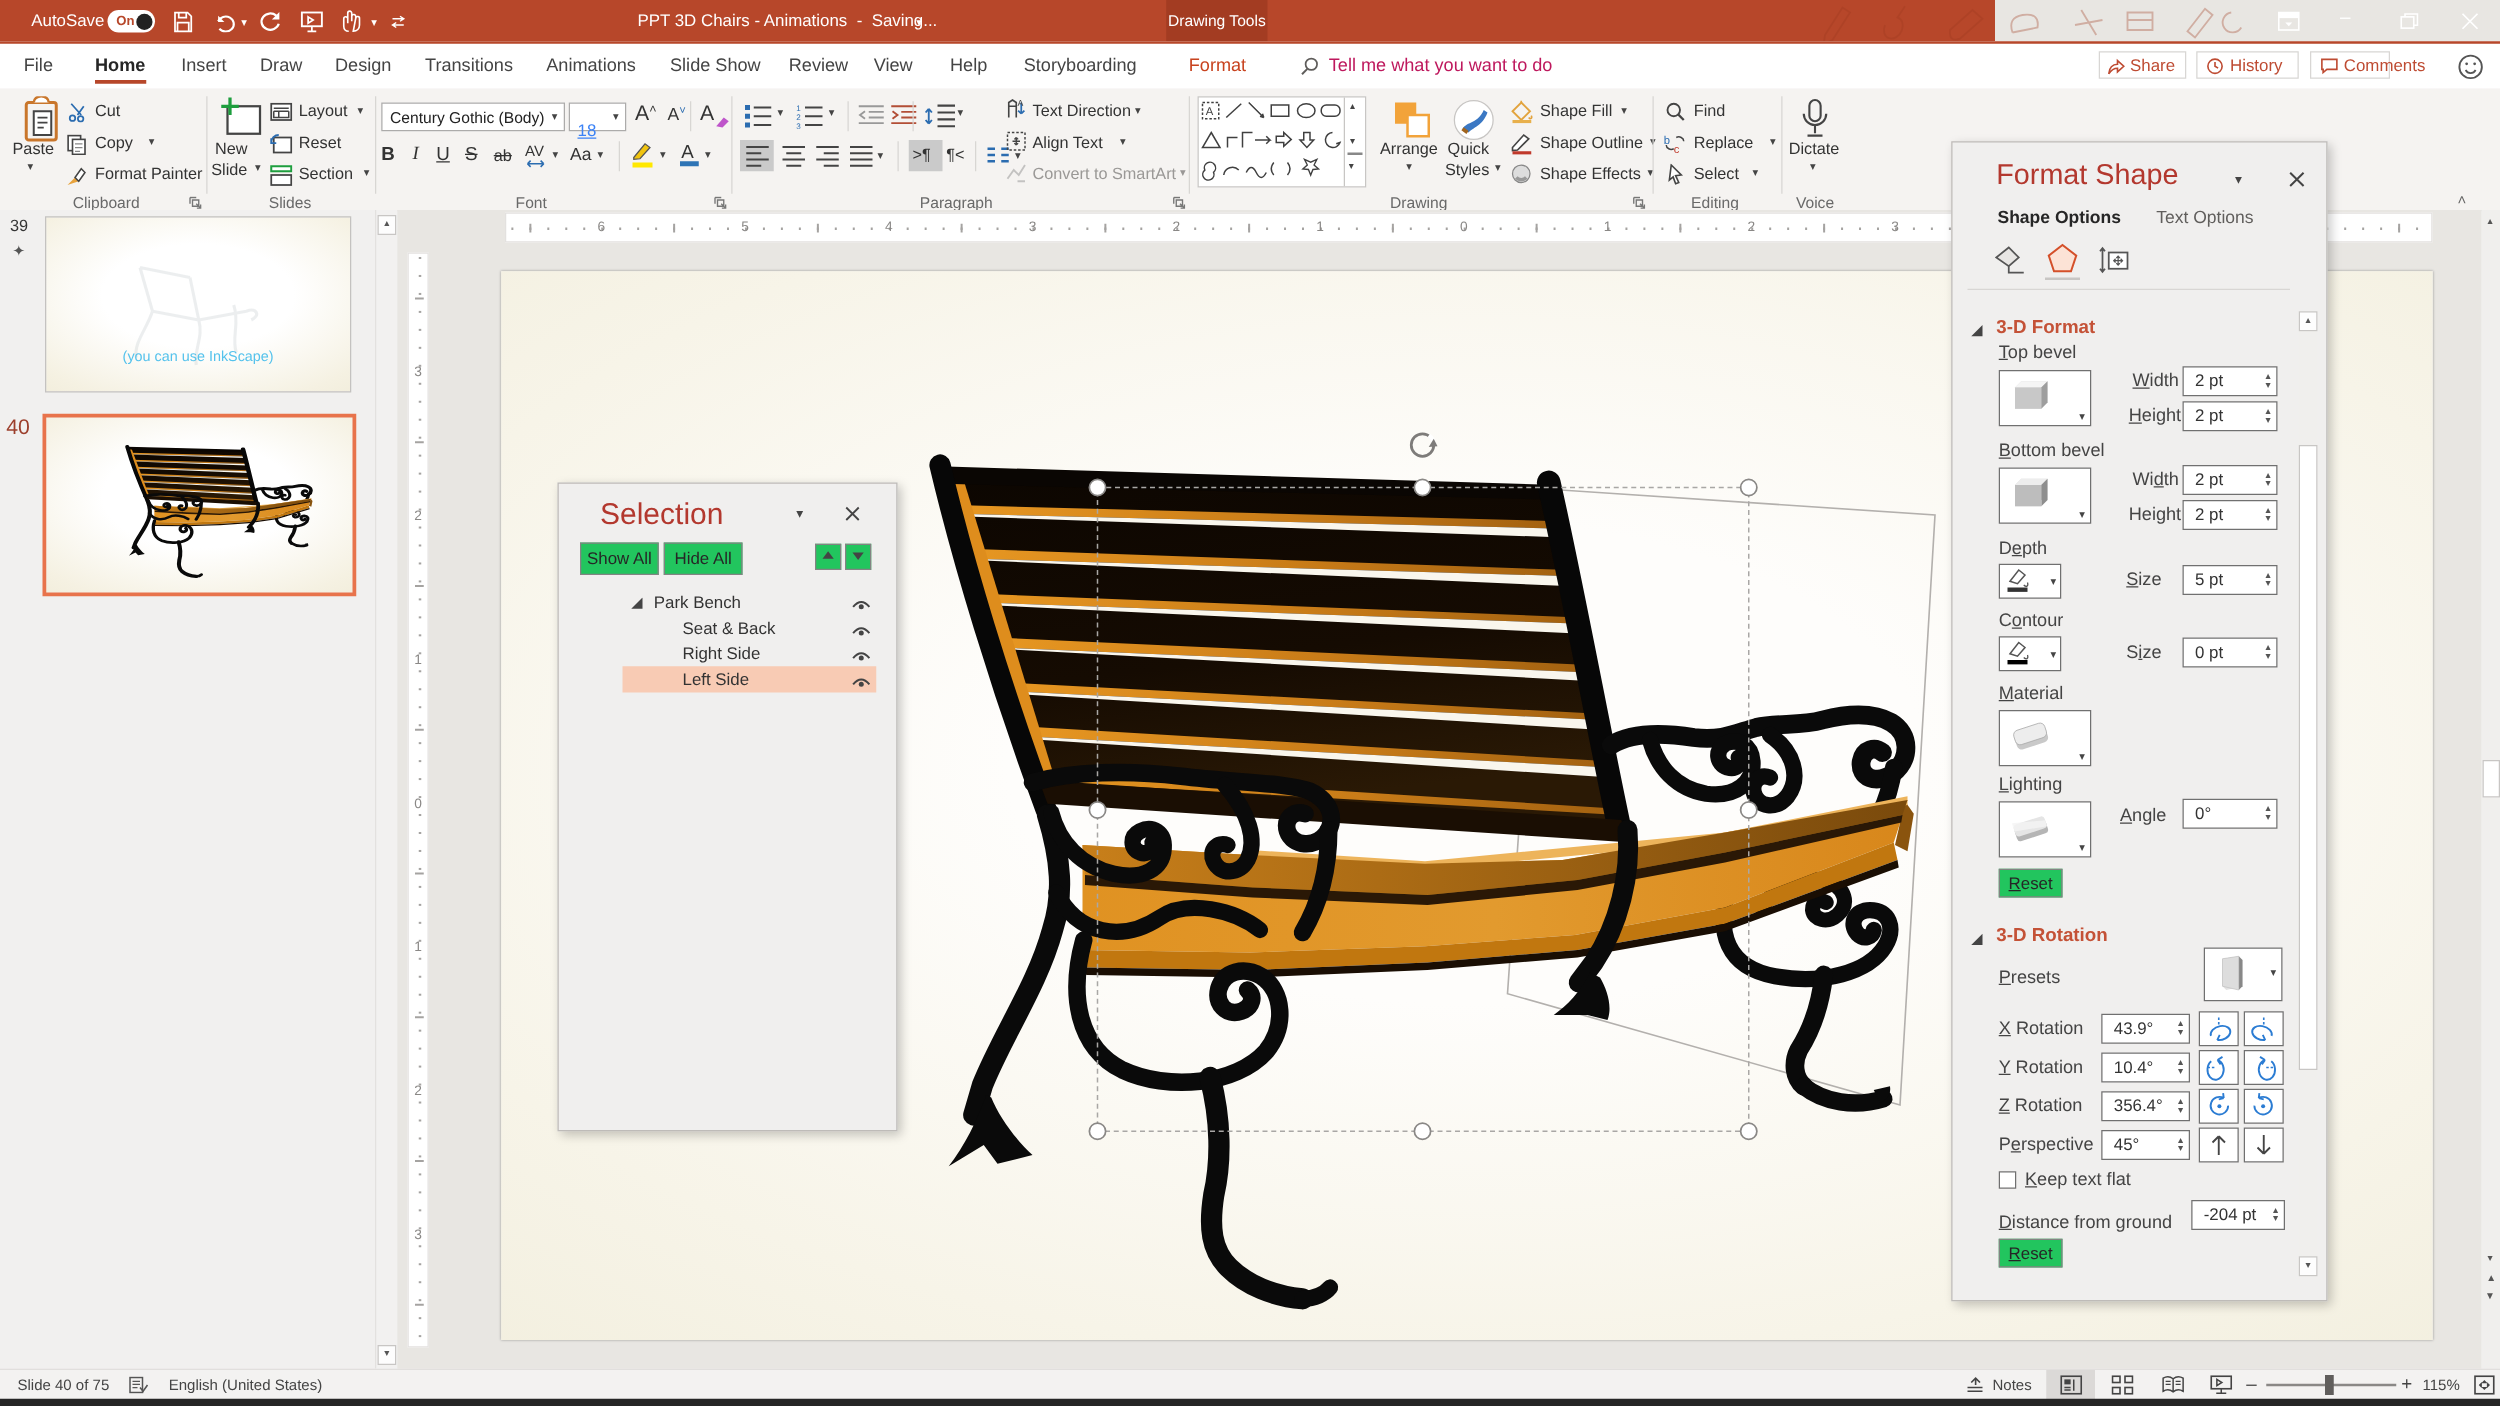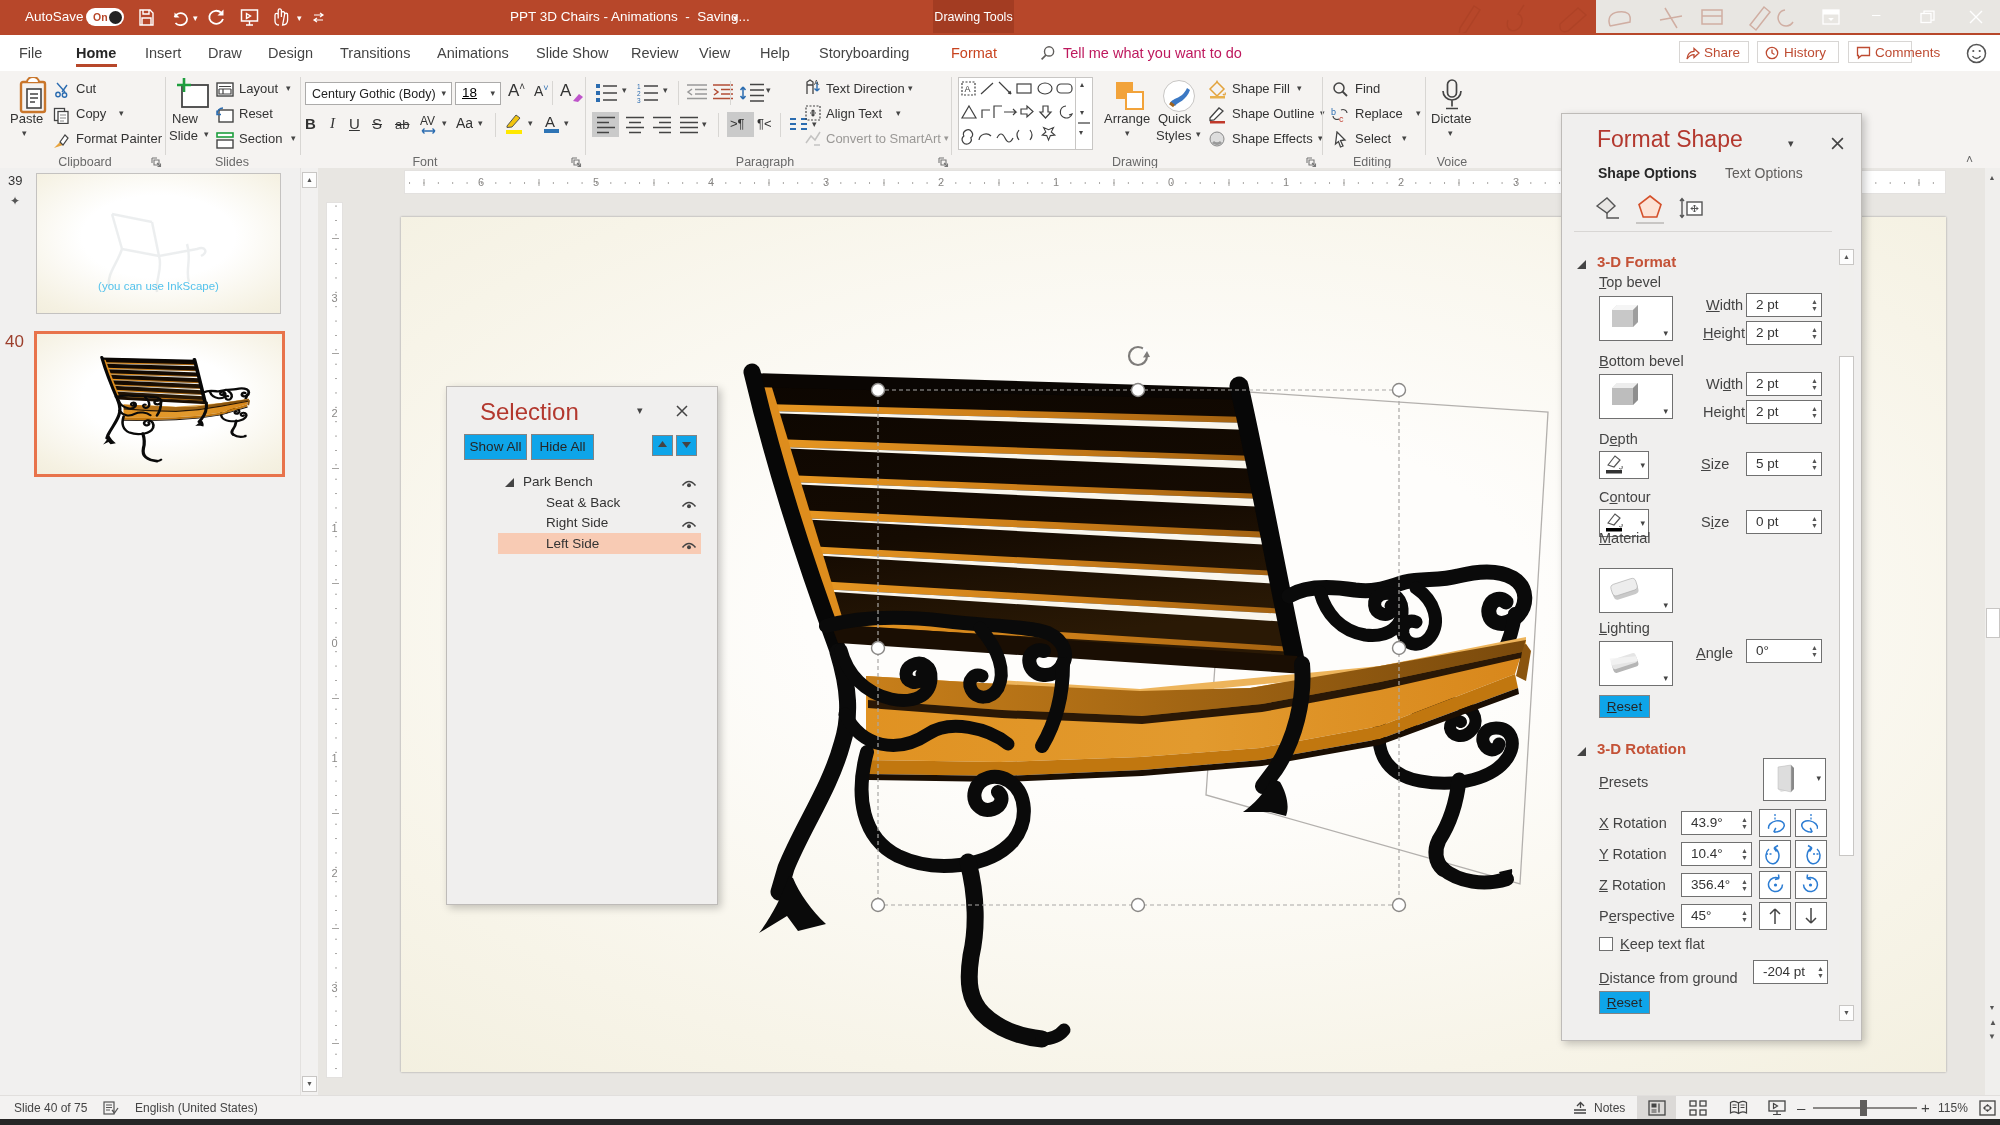--- a/index.html
+++ b/index.html
@@ -41,21 +41,21 @@
      background-size:115px 7px,14.375px 2px;
      background-position:18.5px 8px,4.1px 10.5px;
      background-repeat:repeat-x;}
   #vruler{background-image:
      linear-gradient(180deg,#A5A3A1 0 1.3px,transparent 1.3px),
      linear-gradient(180deg,#A5A3A1 0 1.3px,transparent 1.3px);
      background-size:7px 115px,2px 14.375px;
      background-position:5px 35px,7.5px 2.6px;
      background-repeat:repeat-y;}
   .rnum{position:absolute;font-size:11px;color:#8A8886;}
-  .selbtn{height:26px;background:#0ea5e9;border:1px solid #838383;box-sizing:border-box;
+  .selbtn{height:26px;background:#22c55e;border:1px solid #838383;box-sizing:border-box;
     text-align:center;font-size:13.5px;color:#262626;line-height:24px;}
   .seltxt{font-size:13.5px;color:#333;}
   .fmthdr{font-size:15px;font-weight:bold;color:#C45237;}
   .flabel{position:absolute;font-size:14.5px;color:#444;}
   .spin{position:absolute;height:24px;background:#fff;border:1px solid #707070;box-sizing:border-box;
     font-size:13.5px;color:#333;padding-left:9px;line-height:22px;}
   .spin .ar{position:absolute;right:3px;font-size:7px;color:#555;line-height:1;}
   .fbox{position:absolute;background:#fff;border:1px solid #707070;box-sizing:border-box;}
   .rotbtn{position:absolute;width:32px;height:28px;background:#fff;border:1px solid #707070;box-sizing:border-box;}
 </style>
@@ -224,21 +224,21 @@
     <span class="abs rtxt" style="left:239px;top:60px;">Section</span>
     <span class="abs" style="left:291px;top:62px;font-size:9px;color:#444;">▾</span>
     <span class="glabel" style="left:190px;width:84px;">Slides</span>
     <div class="gdiv" style="left:300px;"></div>
 
     <div class="abs" style="left:305px;top:11px;width:147px;height:23px;background:#fff;border:1px solid #ACABAA;box-sizing:border-box;">
       <span class="abs" style="left:6px;top:4px;font-size:12.5px;color:#222;white-space:nowrap;">Century Gothic (Body)</span>
       <span class="abs" style="right:5px;top:5px;font-size:9px;color:#444;">▾</span>
     </div>
     <div class="abs" style="left:455px;top:11px;width:46px;height:23px;background:#fff;border:1px solid #ACABAA;box-sizing:border-box;">
-      <span class="abs" style="left:6px;top:2px;font-size:13.5px;color:#000000;text-decoration:underline;">18</span>
+      <span class="abs" style="left:6px;top:14px;font-size:13.5px;color:#3b82f6;text-decoration:underline;">18</span>
       <span class="abs" style="right:5px;top:5px;font-size:9px;color:#444;">▾</span>
     </div>
     <span class="abs" style="left:508px;top:10px;font-size:17px;color:#333;">A<span style="font-size:10px;vertical-align:6px;">˄</span></span>
     <span class="abs" style="left:534px;top:12px;font-size:14px;color:#333;">A<span style="font-size:9px;color:#2b6cb0;vertical-align:5px;">˅</span></span>
     <div class="gdiv" style="left:552px;top:10px;height:24px;"></div>
     <span class="abs" style="left:560px;top:10px;font-size:17px;color:#333;">A</span>
     <svg class="abs" style="left:572px;top:20px" width="12" height="12" viewBox="0 0 12 12">
         <path d="M1 10 L7 3 L11 6 L6 11 Z" fill="#B02CC0" opacity=".8"></path>
       </svg>
     <span class="abs" style="left:305px;top:44px;font-size:15px;font-weight:bold;color:#333;">B</span>
@@ -639,21 +639,21 @@
     <div class="fbox" style="left:37px;top:395px;width:50px;height:28px;">
       <svg width="28" height="24" viewBox="0 0 28 24">
         <path d="M8 13 L15 4 L20 8 L14 15 Z" fill="none" stroke="#555" stroke-width="1.2"></path>
         <path d="M19 16 c2 2 4 1 3 -2" fill="none" stroke="#555" stroke-width="1"></path>
         <rect x="6" y="18" width="16" height="3.5" fill="#000"></rect>
       </svg>
       <span style="position:absolute;right:3px;top:8px;font-size:9px;color:#444;">▾</span>
     </div>
     <span class="flabel" style="left:139px;top:400px;">S<u>i</u>ze</span>
     <div class="spin" style="left:184px;top:396px;width:76px;">0 pt<span class="ar" style="top:4px;">▲</span><span class="ar" style="bottom:4px;">▼</span></div>
-    <span class="flabel" style="left:37px;top:416px;"><u>M</u>aterial</span>
+    <span class="flabel" style="left:37px;top:433px;"><u>M</u>aterial</span>
     <div class="fbox" style="left:37px;top:454px;width:74px;height:45px;">
       <svg width="50" height="43" viewBox="0 0 50 43">
         <g transform="translate(25 21) rotate(-18)">
           <rect x="-13" y="-6" width="26" height="13" rx="4" fill="#C9C9C9"></rect>
           <rect x="-13" y="-9" width="26" height="12" rx="4" fill="#EDEDED" stroke="#AAA" stroke-width=".6"></rect>
         </g>
       </svg>
       <span style="position:absolute;right:4px;bottom:2px;font-size:9px;color:#444;">▾</span>
     </div>
     <span class="flabel" style="left:37px;top:506px;"><u>L</u>ighting</span>

